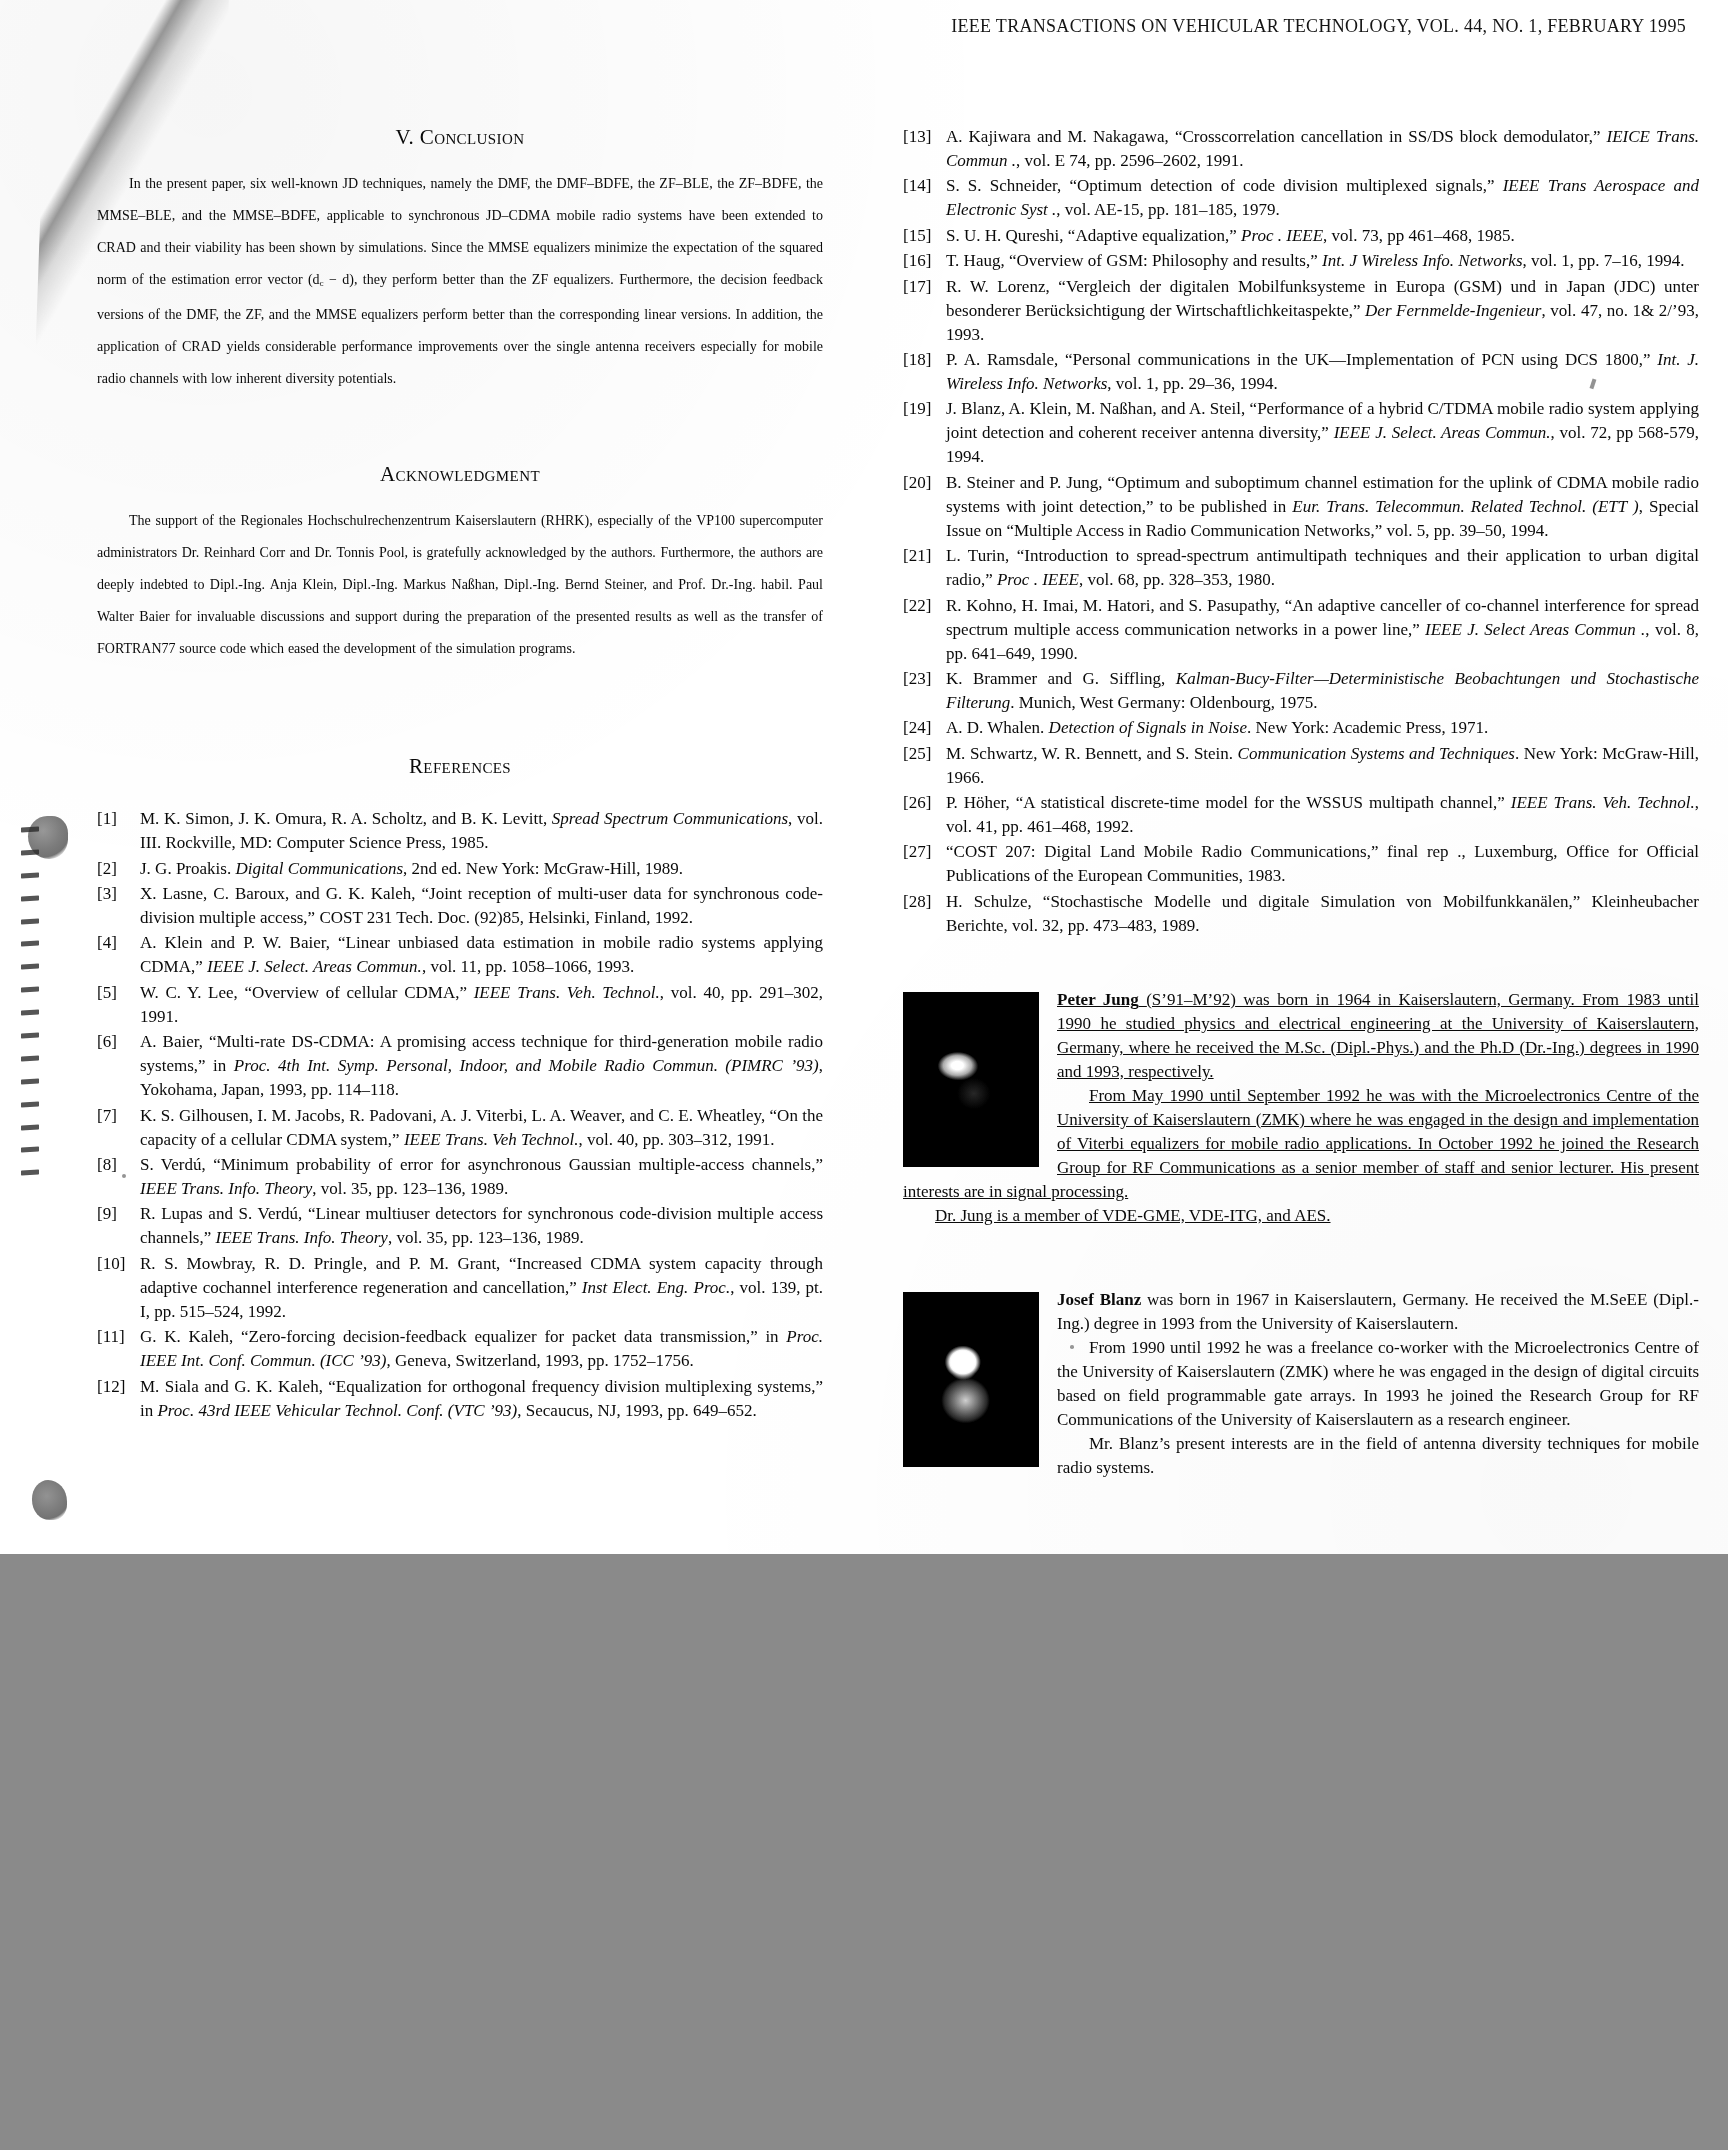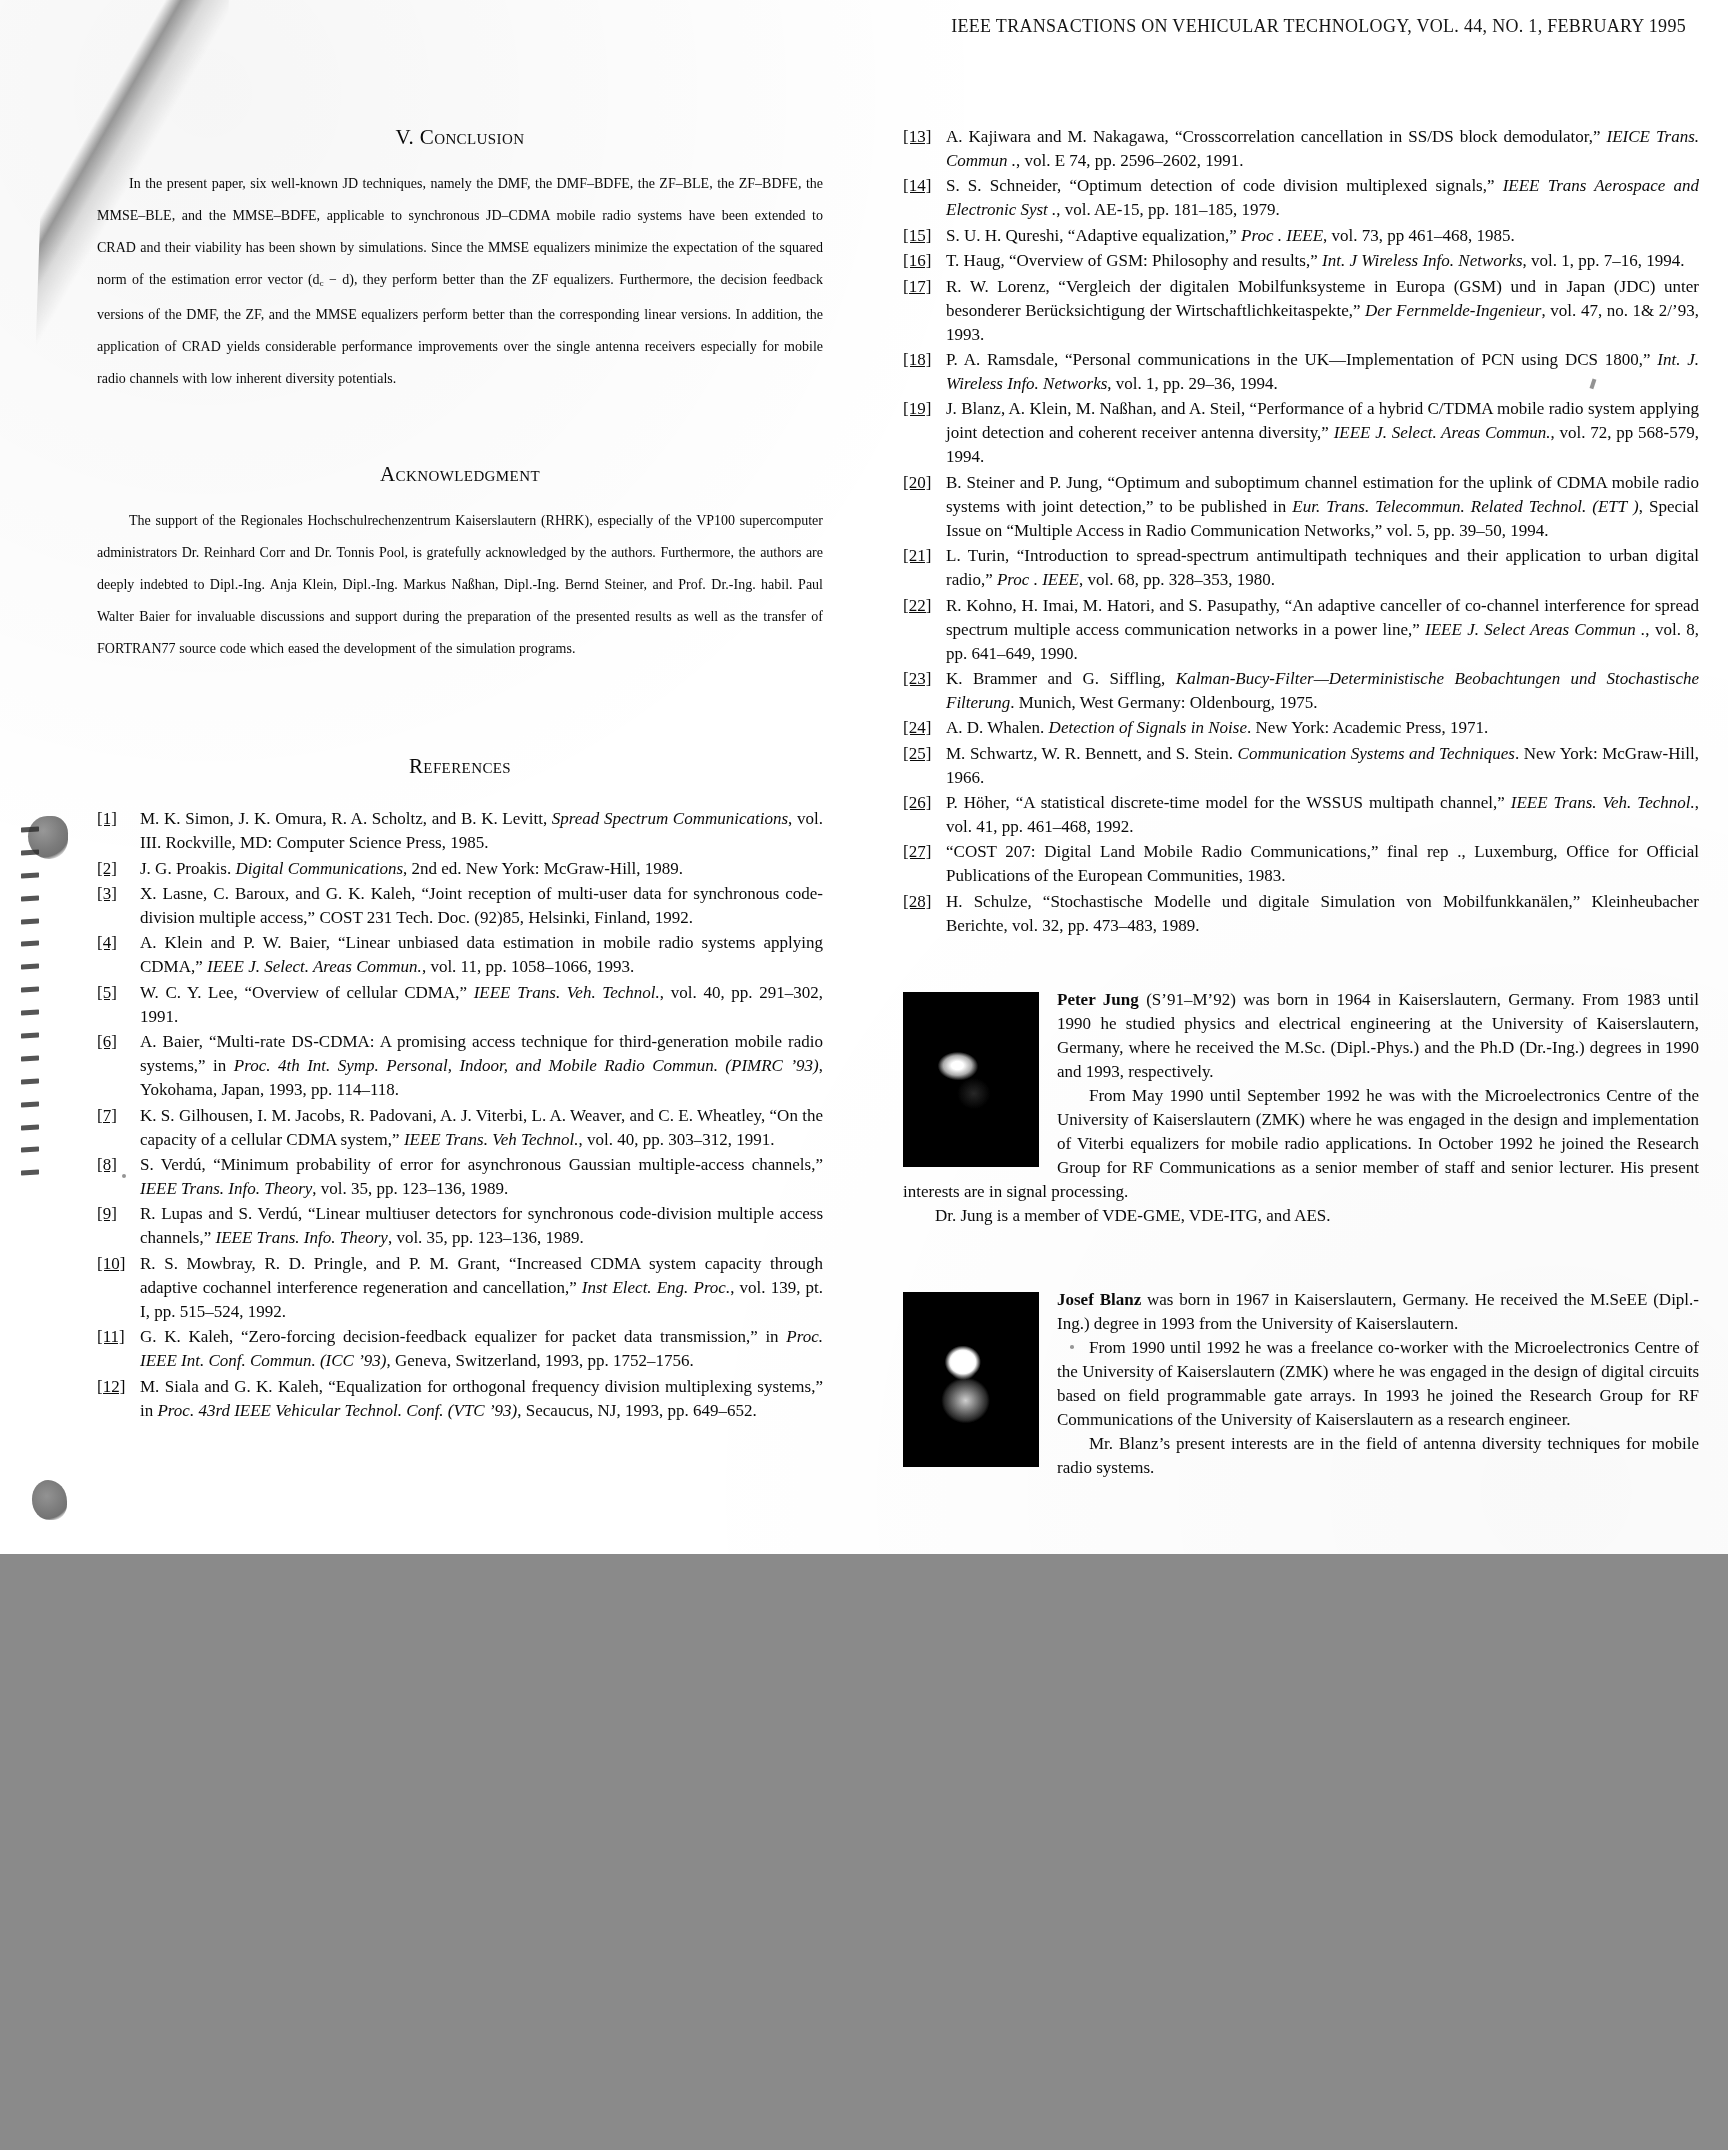--- a/index.html
+++ b/index.html
@@ -131,21 +131,20 @@
     padding-left: 43px;
     margin-bottom: 1.4px;
     text-align: justify;
   }
   ol.reflist li .refnum {
     position: absolute;
     left: 0;
     top: 0;
     width: 40px;
     text-align: left;
-    text-decoration: underline;
   }
   ol.reflist i, .bio i { font-style: italic; }
 
   
   .bio {
     position: relative;
     font-size: 17px;
     line-height: 24px;
     text-align: justify;
   }
@@ -171,21 +170,21 @@
     background:
       radial-gradient(ellipse 24% 17% at 44% 40%, #f6f6f6 0%, #c8c8c8 40%, rgba(0,0,0,0) 60%),
       radial-gradient(ellipse 30% 22% at 46% 62%, #b0b0b0 0%, #4a4a4a 52%, rgba(0,0,0,0) 74%),
       radial-gradient(ellipse 60% 46% at 50% 30%, #050505 0%, #050505 66%, rgba(0,0,0,0) 74%),
       linear-gradient(#070707, #020202);
   }
   .bio p { margin: 0; text-indent: 32px; }
   .bio p.first { text-indent: 0; }
   .bio b { font-weight: bold; }
 
-  #bio-jung  { margin-top: 50px; }
+  #bio-jung  { margin-top: 50px; text-decoration: underline; }
   #bio-blanz { margin-top: 60px; }
 
   
   .page, .page * {
     text-rendering: optimizeLegibility;
   }
 </style>
 </head>
 <body>
 

